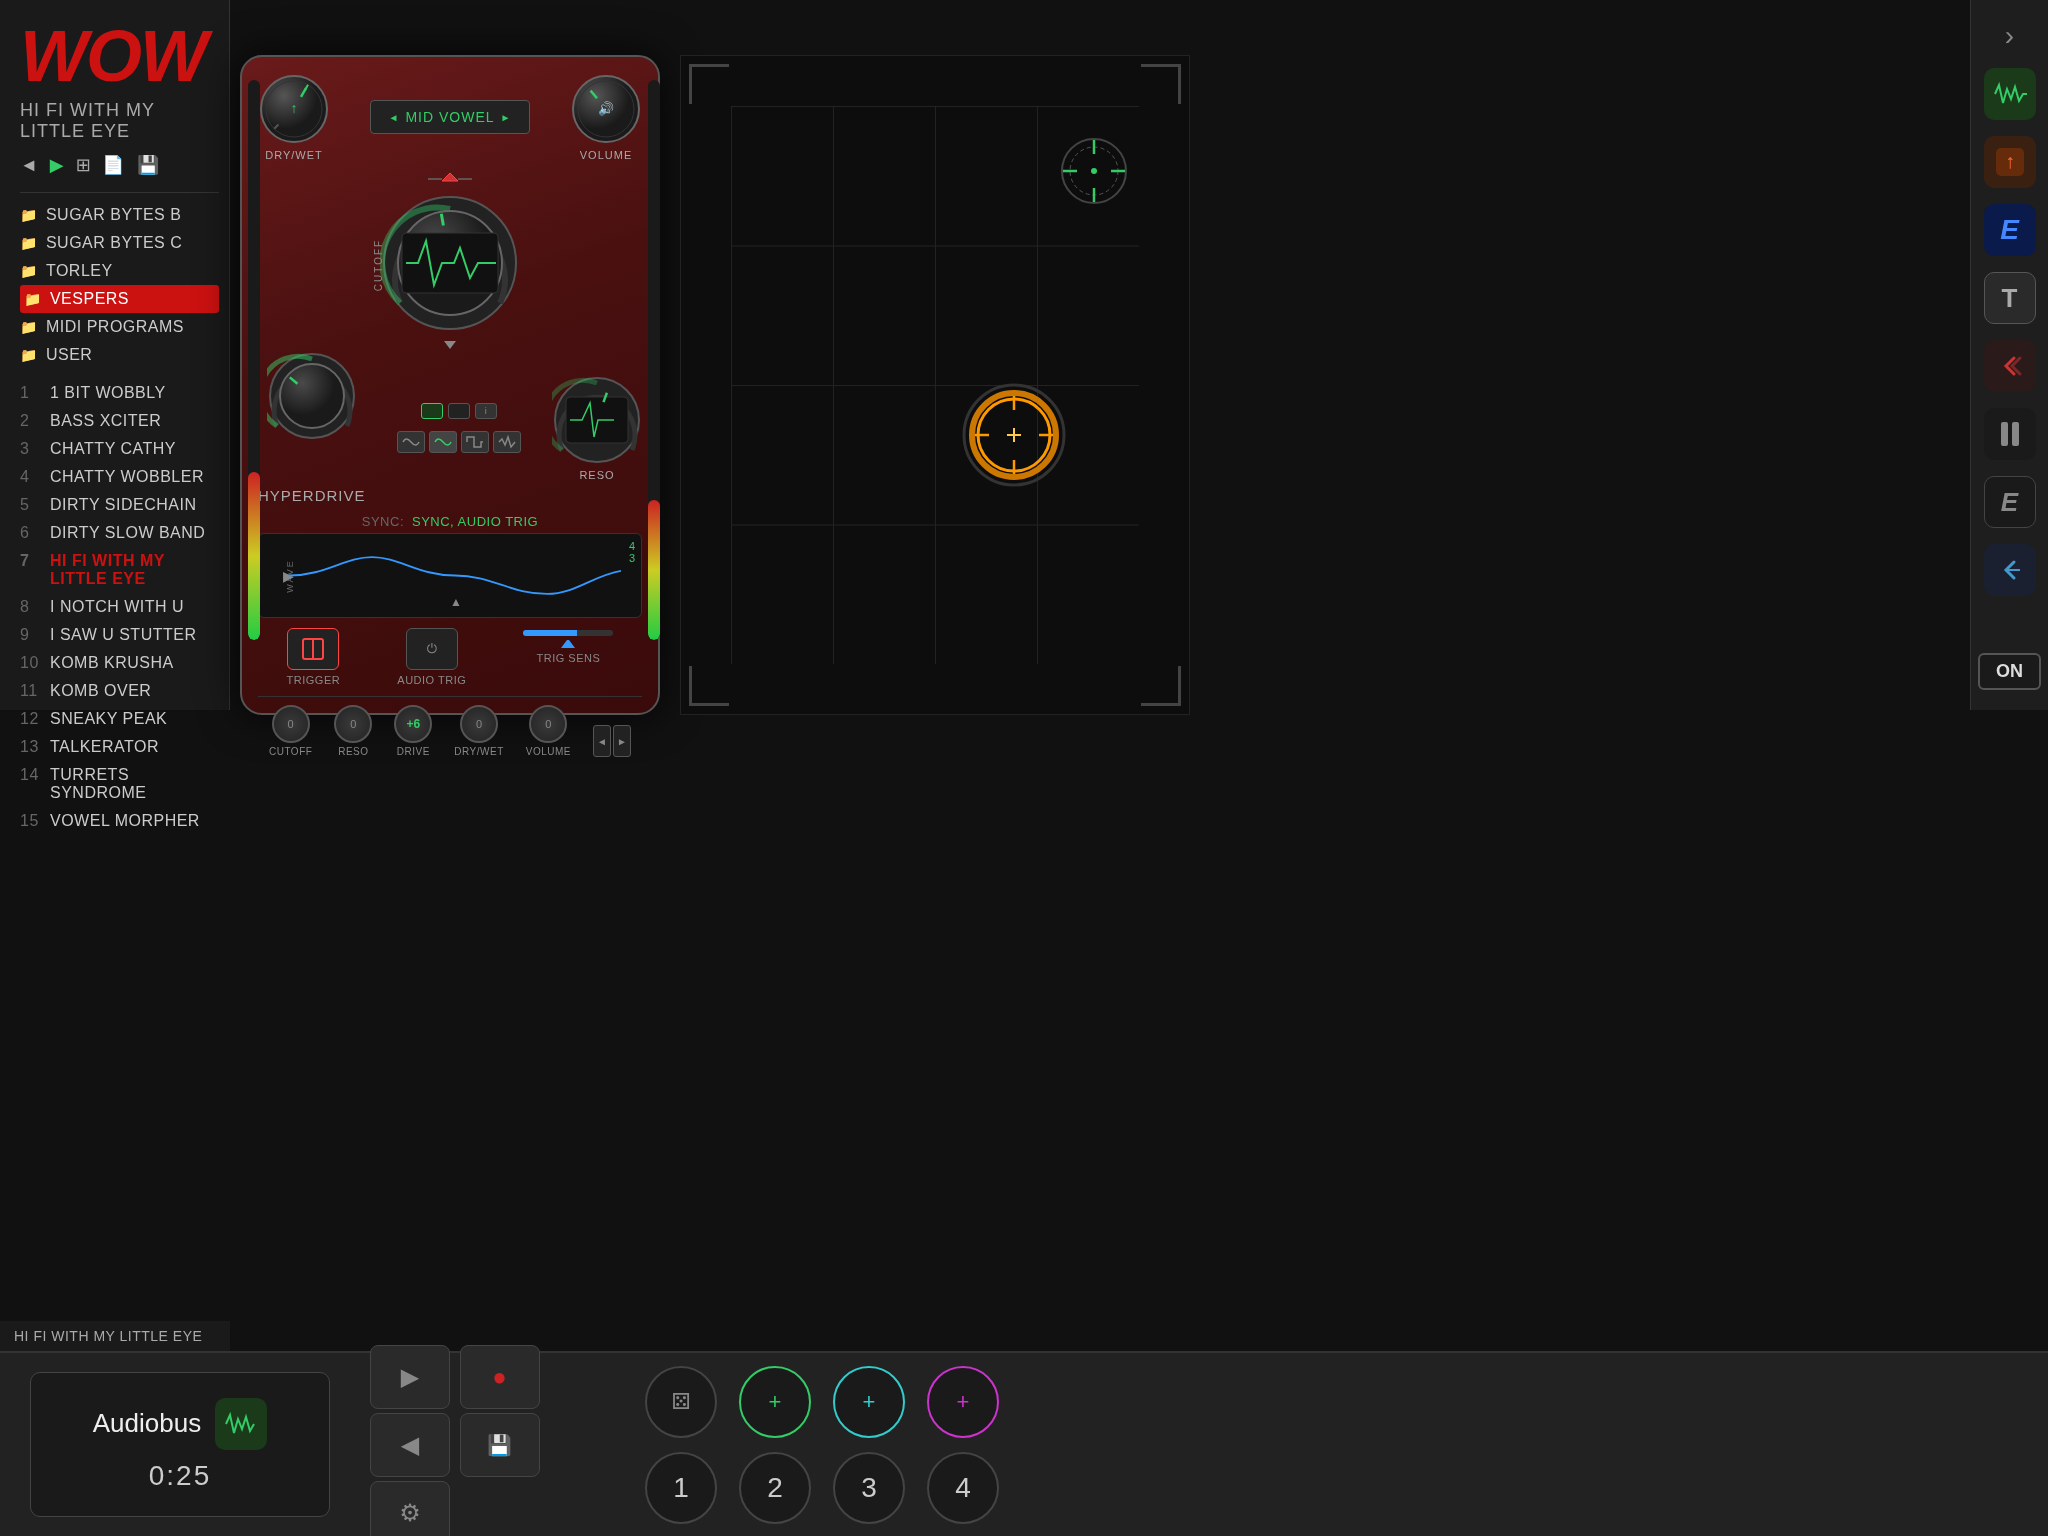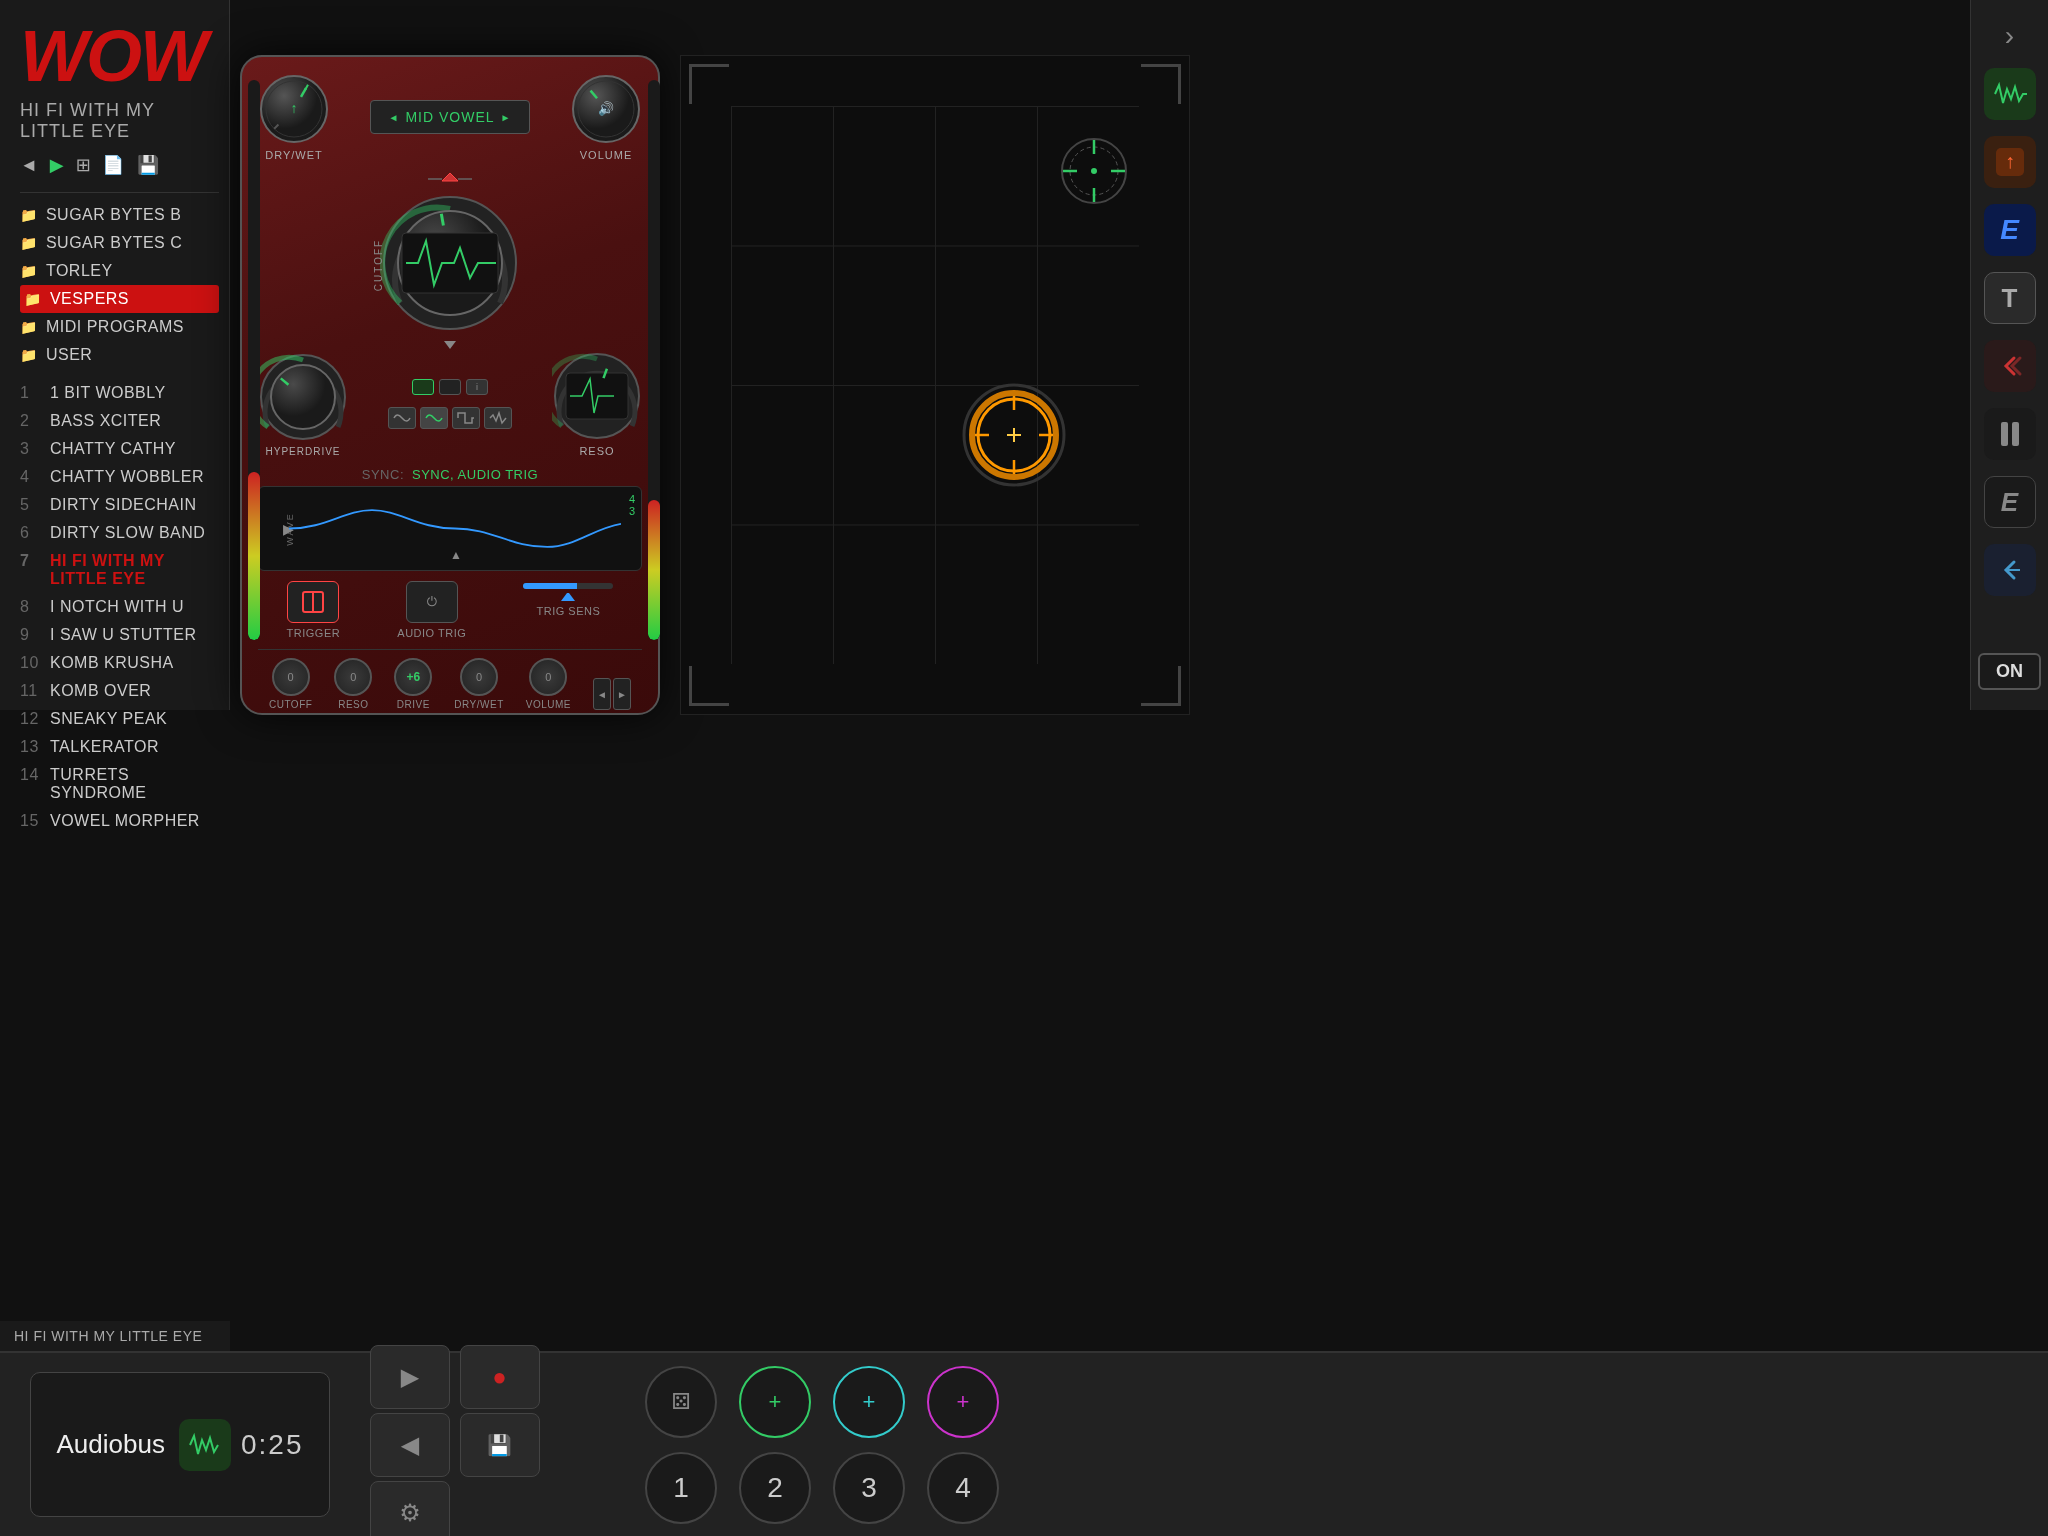--- a/index.html
+++ b/index.html
@@ -395,21 +395,21 @@
     }
 
     
     .audiobus-box {
       background: #1a1a1a;
       border: 1px solid #444;
       border-radius: 10px;
       width: 300px;
       height: 145px;
       display: flex;
-      flex-direction: row;
+      flex-direction: column;
       align-items: center;
       justify-content: center;
       gap: 10px;
     }
     .audiobus-top {
       display: flex;
       align-items: center;
       gap: 14px;
     }
     .audiobus-label {
@@ -742,21 +742,21 @@
 
   <div class="plugin-mid-row" style="margin-top:14px;">
     <div class="knob-container">
       <svg width="90" height="90" viewBox="0 0 90 90">
         <circle cx="45" cy="45" r="42" fill="#222" stroke="#555" stroke-width="2"></circle>
         <path d="M 10 75 A 38 38 0 1 1 80 75" fill="none" stroke="#333" stroke-width="5"></path>
         <path d="M 10 75 A 38 38 0 0 1 45 8" fill="none" stroke="#33cc66" stroke-width="5" opacity="0.5"></path>
         <circle cx="45" cy="45" r="32" fill="url(#knobGrad2)" stroke="#666" stroke-width="2"></circle>
         <line x1="45" y1="16" x2="45" y2="26" stroke="#33cc66" stroke-width="2.5" transform="rotate(-50 45 45)"></line>
       </svg>
-      <span class="knob-label" style="font-size:10px;">HYPERDRIVE</span>
+      <span class="knob-label" style="font-size:15px;margin-top:42px;">HYPERDRIVE</span>
     </div>
 
     <div class="waveform-selectors">
 
       <div style="display:flex; gap:5px; margin-bottom:6px;">
         <div style="width:22px; height:16px; background:#1a3a1a; border:1px solid #33cc66; border-radius:3px;"></div>
         <div style="width:22px; height:16px; background:#222; border:1px solid #555; border-radius:3px;"></div>
         <div style="width:22px; height:16px; background:#333; border:1px solid #555; border-radius:3px; display:flex; align-items:center; justify-content:center; font-size:9px; color:#888;">i</div>
       </div>
 

